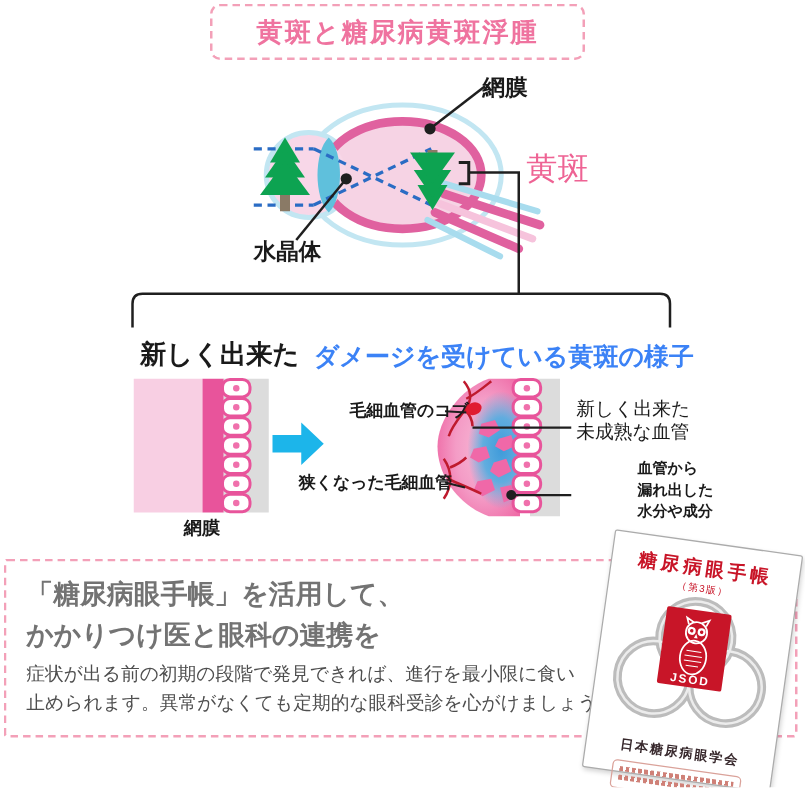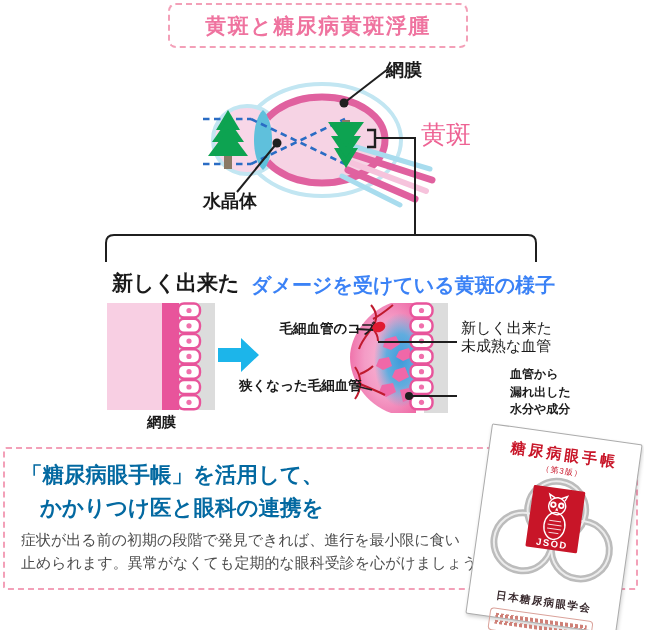--- a/index.html
+++ b/index.html
@@ -31,21 +31,21 @@
   .lbl-newvessel{left:461px;top:319px;font-size:15px;font-weight:normal;line-height:18px;}
   .lbl-leak{left:462px;top:366px;font-size:12px;font-weight:bold;line-height:17.5px;margin-left:48px;}
   .lbl-retina-panel{left:147px;top:413px;font-size:14.5px;font-weight:bold;}
 
   .advice-box{
     position:absolute;left:3px;top:447px;width:635px;height:143px;z-index:2;
     border:2px dashed #f3a0b8;border-radius:3px;box-sizing:border-box;
   }
   .advice-heading{
     position:absolute;left:16px;top:10px;
-    font-size:21.5px;font-weight:bold;color:#0369a1;line-height:33px;white-space:nowrap;text-align:right;
+    font-size:21.5px;font-weight:bold;color:#737373;line-height:33px;white-space:nowrap;
   }
   .advice-body{
     position:absolute;left:16px;top:79px;
     font-size:15px;color:#4e4e4e;line-height:23px;white-space:nowrap;
   }
 
   .booklet{
     position:absolute;left:478px;top:433px;width:150px;height:190px;z-index:5;
     background:#fff;border:1px solid #ababab;border-radius:2px;
     transform:rotate(8deg);

